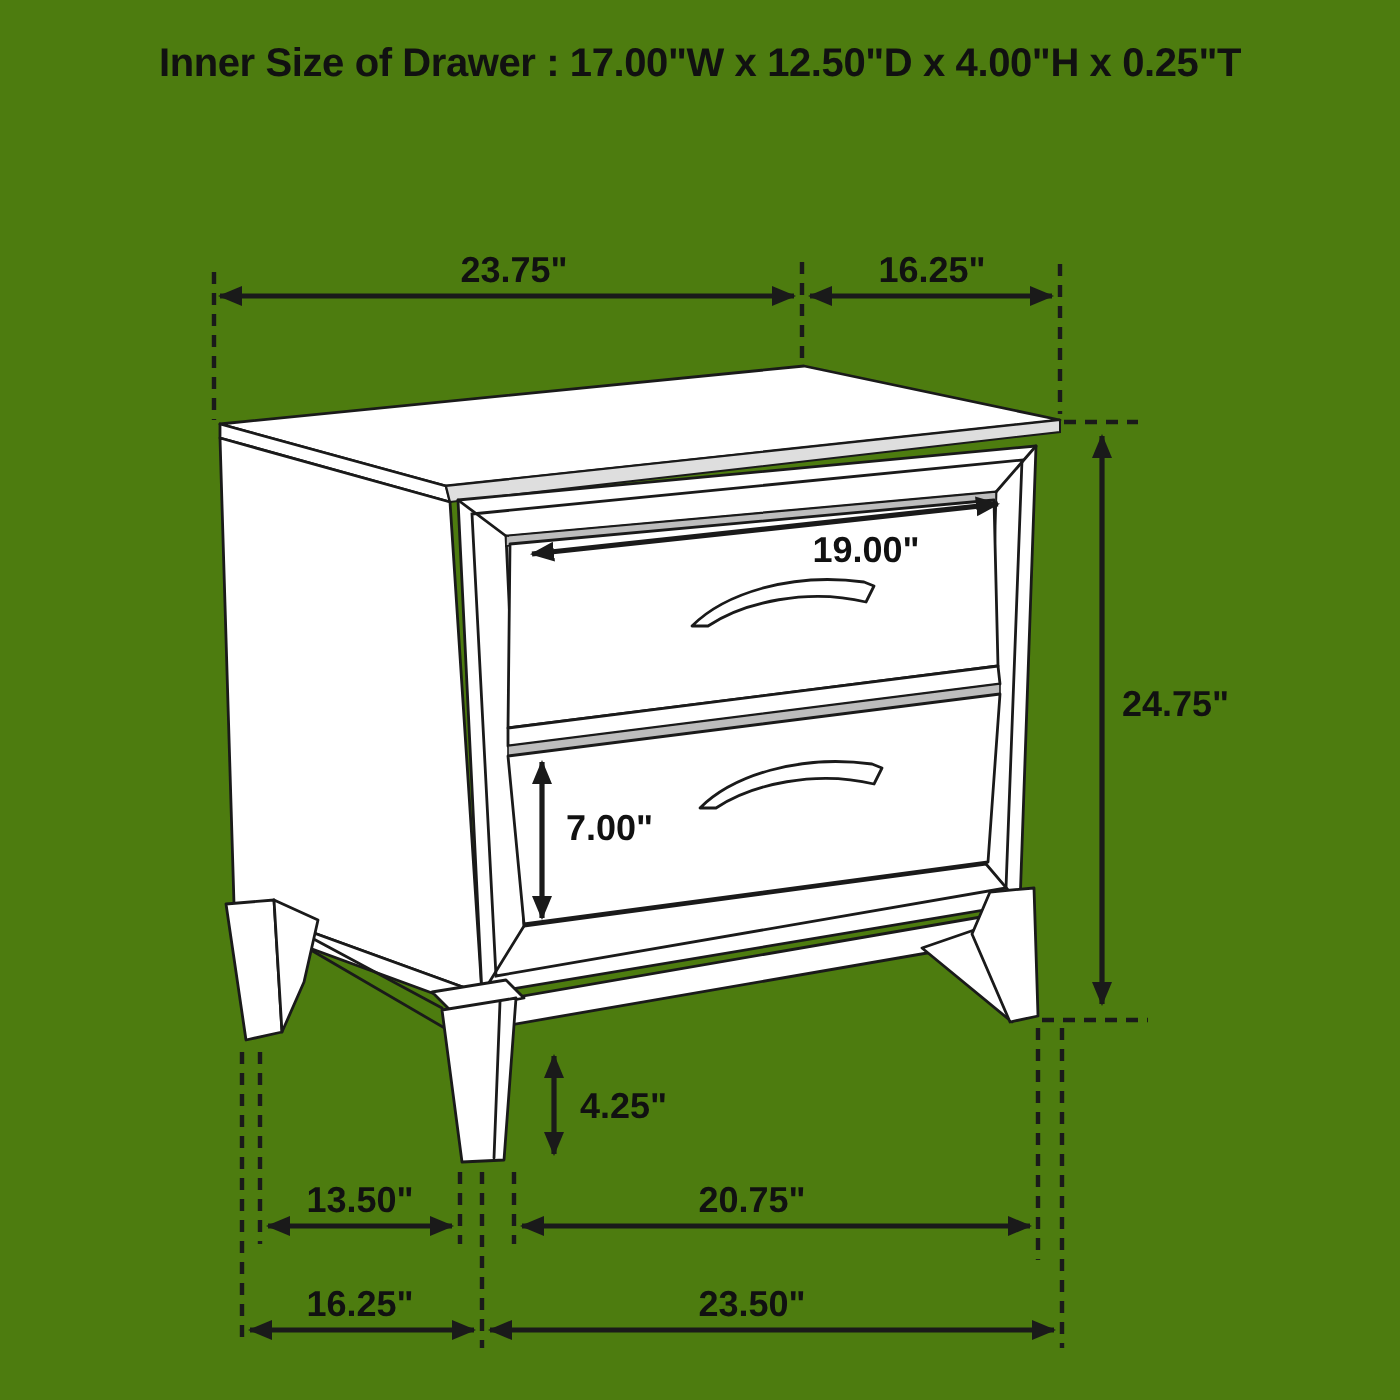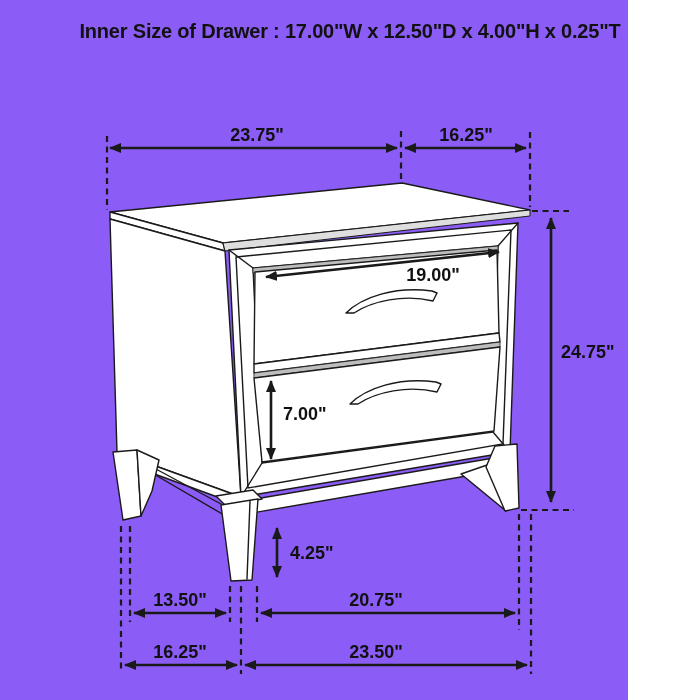--- a/index.html
+++ b/index.html
@@ -1,16 +1,16 @@
 <!DOCTYPE html>
 <html><head>
 <meta charset="utf-8">
 <style>
   html,body{margin:0;padding:0;background:#ffffff;}
-  .stage{position:relative;width:628px;height:700px;background:#8b5cf6;overflow:hidden;
+  .stage{position:relative;width:700px;height:700px;background:#4d7c0f;overflow:hidden;
          font-family:"Liberation Sans", sans-serif;}
   svg{position:absolute;left:0;top:0;}
   .draw{stroke:#1a1a1a;stroke-width:1.4;fill:#ffffff;stroke-linejoin:round;stroke-linecap:round;}
   .edge{stroke:#1a1a1a;stroke-width:1.4;fill:none;stroke-linecap:round;}
   .shade{stroke:#1a1a1a;stroke-width:1;fill:#dedede;}
   .gapstrip{stroke:#1a1a1a;stroke-width:.8;fill:#bdbdbd;}
   .dim{stroke:#1a1a1a;stroke-width:2.6;fill:none;}
   .dash{stroke:#1a1a1a;stroke-width:2.2;fill:none;stroke-dasharray:6 4.5;}
   .lbl{font:bold 18px "Liberation Sans", sans-serif;fill:#111111;}
   .title{font:bold 20px "Liberation Sans", sans-serif;fill:#111111;letter-spacing:-0.2px;}

